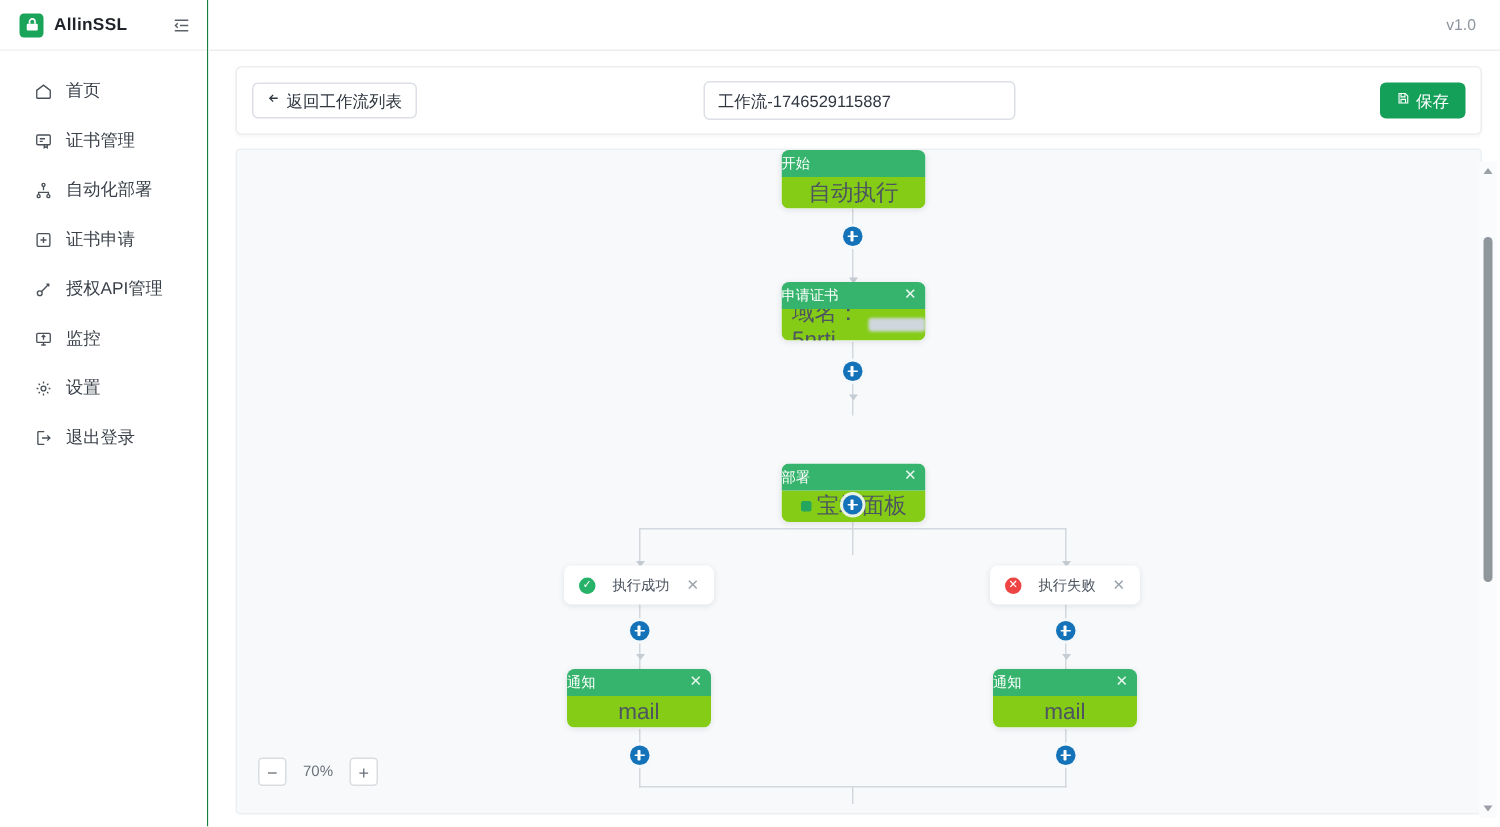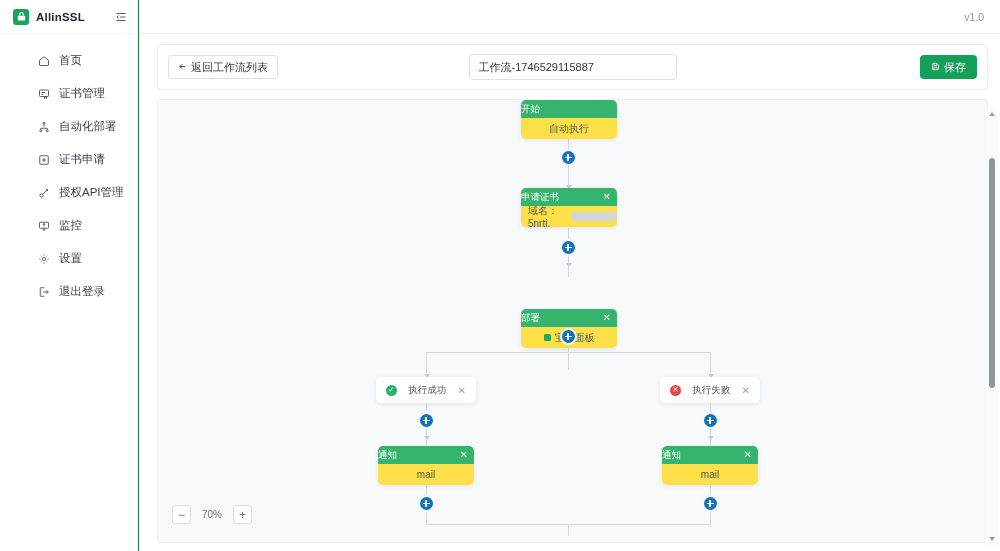--- a/index.html
+++ b/index.html
@@ -37,21 +37,21 @@
   .logo-text {
     font-size: 11.5px; font-weight: bold; letter-spacing: .2px;
     color: #1f2329; white-space: nowrap;
   }
   .collapse-btn {
     margin-left: auto; width: 14px; height: 14px;
     display: flex; align-items: center; justify-content: center;
     color: #5b6169; cursor: pointer;
   }
 
-  .nav { padding-top: 10px; margin-left: 15px; }
+  .nav { padding-top: 10px; }
   .nav-item {
     height: 33px;
     display: flex; align-items: center;
     gap: 9px;
     padding-left: 22px;
     font-size: 11.5px;
     color: #3a4049;
     cursor: pointer;
     white-space: nowrap;
   }
@@ -169,22 +169,22 @@
     position: relative;
   }
   .node-head .close {
     position: absolute; right: 6px; top: 50%;
     transform: translateY(-50%);
     font-size: 10px; line-height: 1;
     color: #eaf7ef; cursor: pointer;
   }
   .node-body {
     height: 21px;
-    background: #fde047;
-    font-size: 10px;
+    background: #84cc16;
+    font-size: 15px;
     color: #4d5560;
     display: flex; align-items: center; justify-content: center;
     gap: 4px;
   }
   .blur-chip {
     display: inline-block;
     width: 62px; height: 9px;
     background: #cfd6dd;
     border-radius: 2px;
     filter: blur(1.2px);

